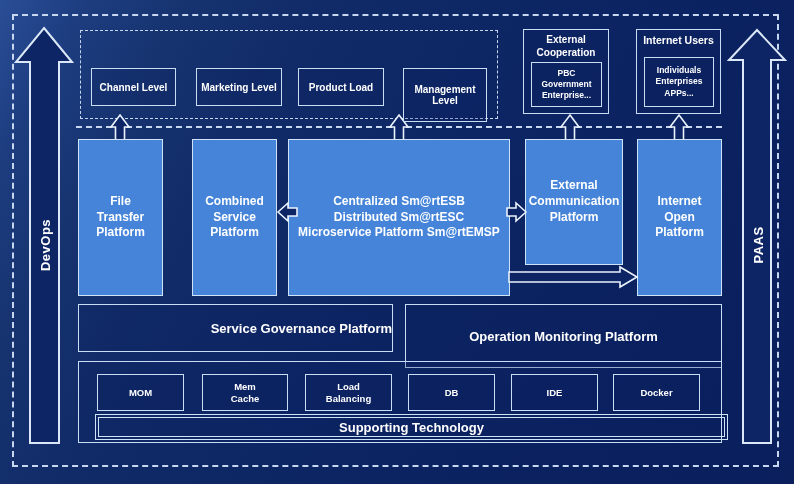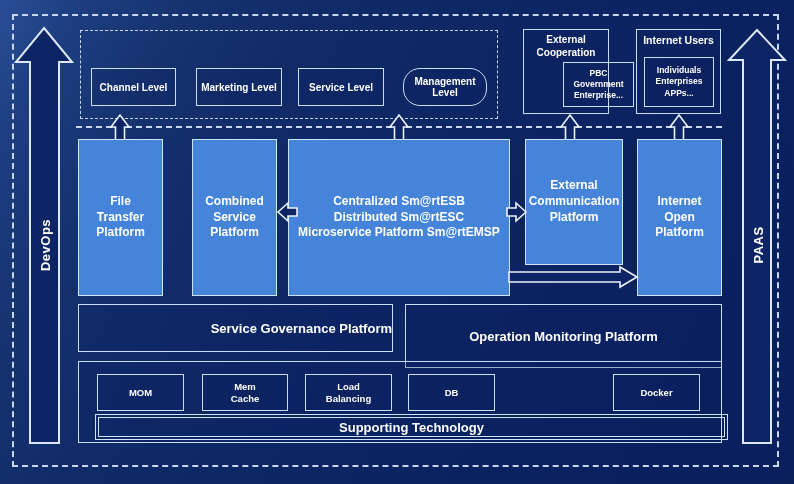--- a/index.html
+++ b/index.html
@@ -102,30 +102,30 @@
   <div class="abs rail-label z3" style="left:45px;top:245px;">DevOps</div>
   <div class="abs rail-label z3" style="left:758px;top:245px;">PAAS</div>
 
   <div class="abs darkbox level-label z3" style="left:91px;top:68px;width:85px;height:38px;">
     <span>Channel Level</span>
   </div>
   <div class="abs darkbox level-label z3" style="left:196px;top:68px;width:86px;height:38px;">
     <span>Marketing Level</span>
   </div>
   <div class="abs darkbox level-label z3" style="left:298px;top:68px;width:86px;height:38px;">
-    <span>Service Level</span>
-  </div>
-  <div class="abs darkbox level-label z3" style="left:403px;top:68px;width:84px;height:38px;border-radius:17px;">
+    <span>Product Load</span>
+  </div>
+  <div class="abs darkbox level-label z3" style="left:403px;top:68px;width:84px;height:54px;">
     <span>Management Level</span>
   </div>
 
   <div class="abs topbox z3" style="left:523px;top:29px;width:86px;height:85px;">
     <div class="title ml">External
 Cooperation</div>
-    <div class="inner ml" style="left:7px;top:32px;width:71px;height:45px;margin-left:32px;">PBC Government
+    <div class="inner ml" style="left:7px;top:32px;width:71px;height:45px;">PBC Government
 Enterprise...</div>
   </div>
 
   <div class="abs topbox z3" style="left:636px;top:29px;width:85px;height:85px;">
     <div class="title" style="font-size:10.5px;">Internet Users</div>
     <div class="inner ml" style="left:7px;top:27px;width:70px;height:50px;">Individuals
 Enterprises
 APPs...</div>
   </div>
 
@@ -171,20 +171,23 @@
     <span class="ml">Mem
 Cache</span>
   </div>
   <div class="abs darkbox tech-label z3" style="left:305px;top:374px;width:87px;height:37px;">
     <span class="ml">Load
 Balancing</span>
   </div>
   <div class="abs darkbox tech-label z3" style="left:408px;top:374px;width:87px;height:37px;">
     <span>DB</span>
   </div>
+  <div class="abs darkbox tech-label z3" style="left:511px;top:374px;width:87px;height:37px;">
+    <span>IDE</span>
+  </div>
   <div class="abs darkbox tech-label z3" style="left:613px;top:374px;width:87px;height:37px;">
     <span>Docker</span>
   </div>
 
   <div class="abs support-bar z3" style="left:95px;top:414px;width:633px;height:26px;">
     <span>Supporting Technology</span>
   </div>
 
   <svg class="abs z4" width="794" height="484" viewBox="0 0 794 484" style="left:0;top:0;pointer-events:none;">
     <polygon points="278,212 288,203 288,208 297,208 297,216 288,216 288,221" fill="#0d2565" stroke="#eaf2fc" stroke-width="1.6"></polygon>

